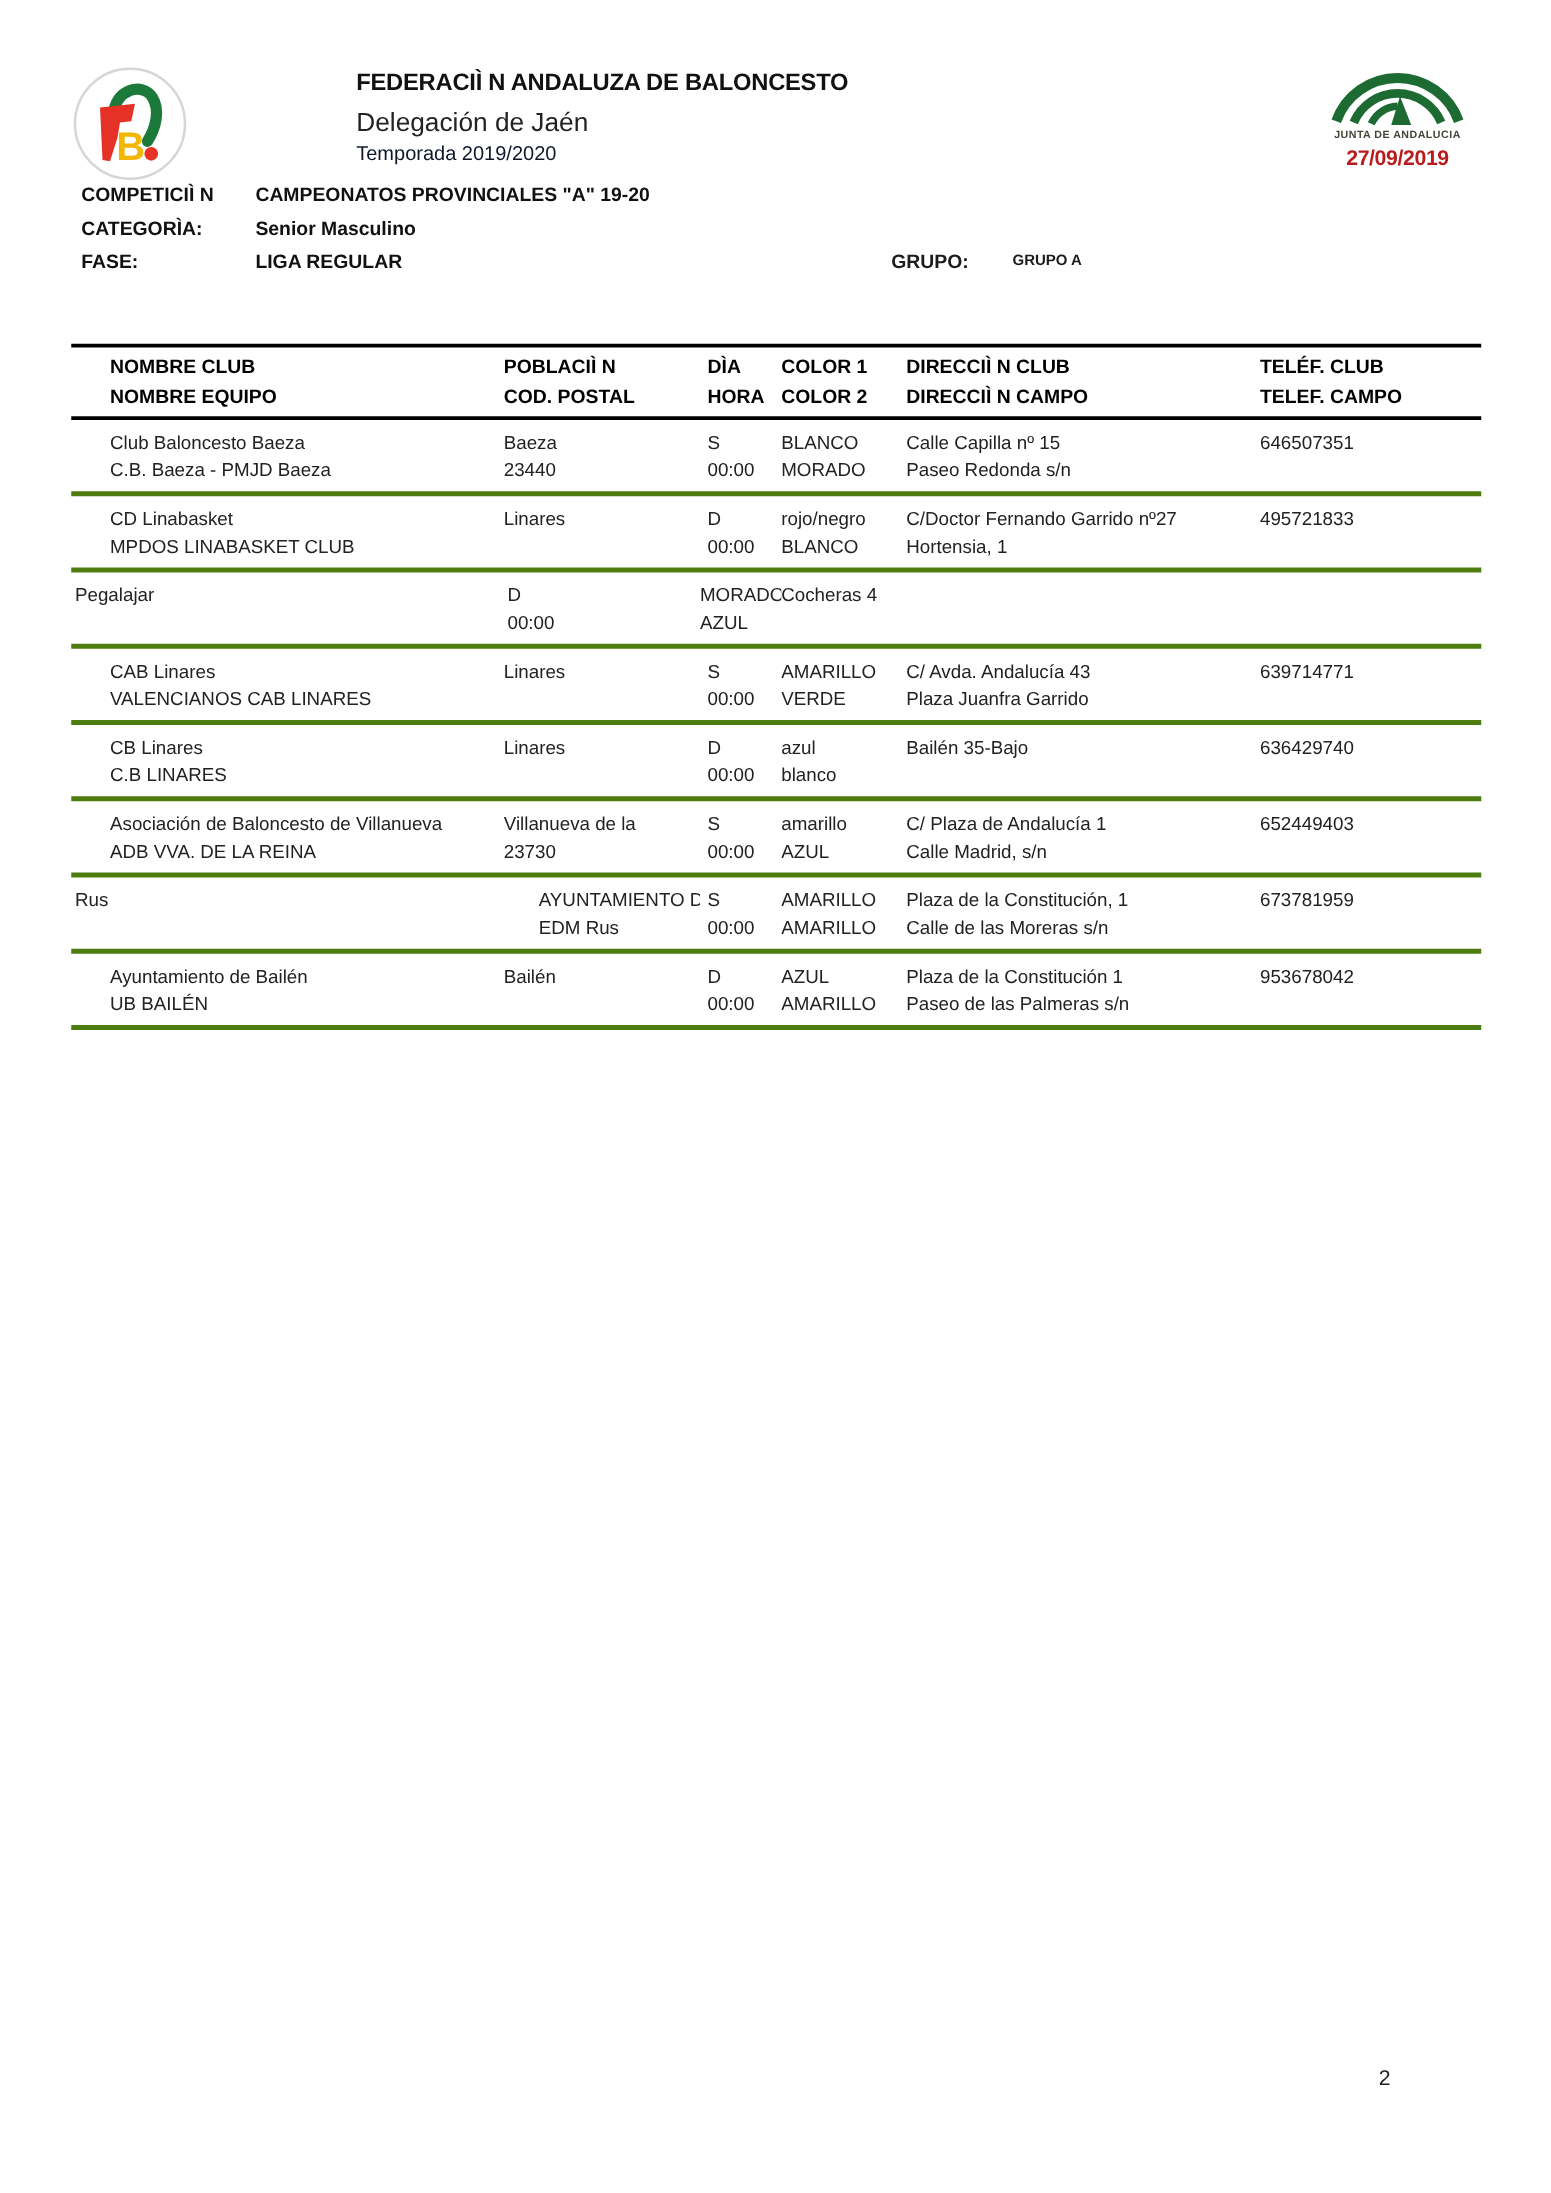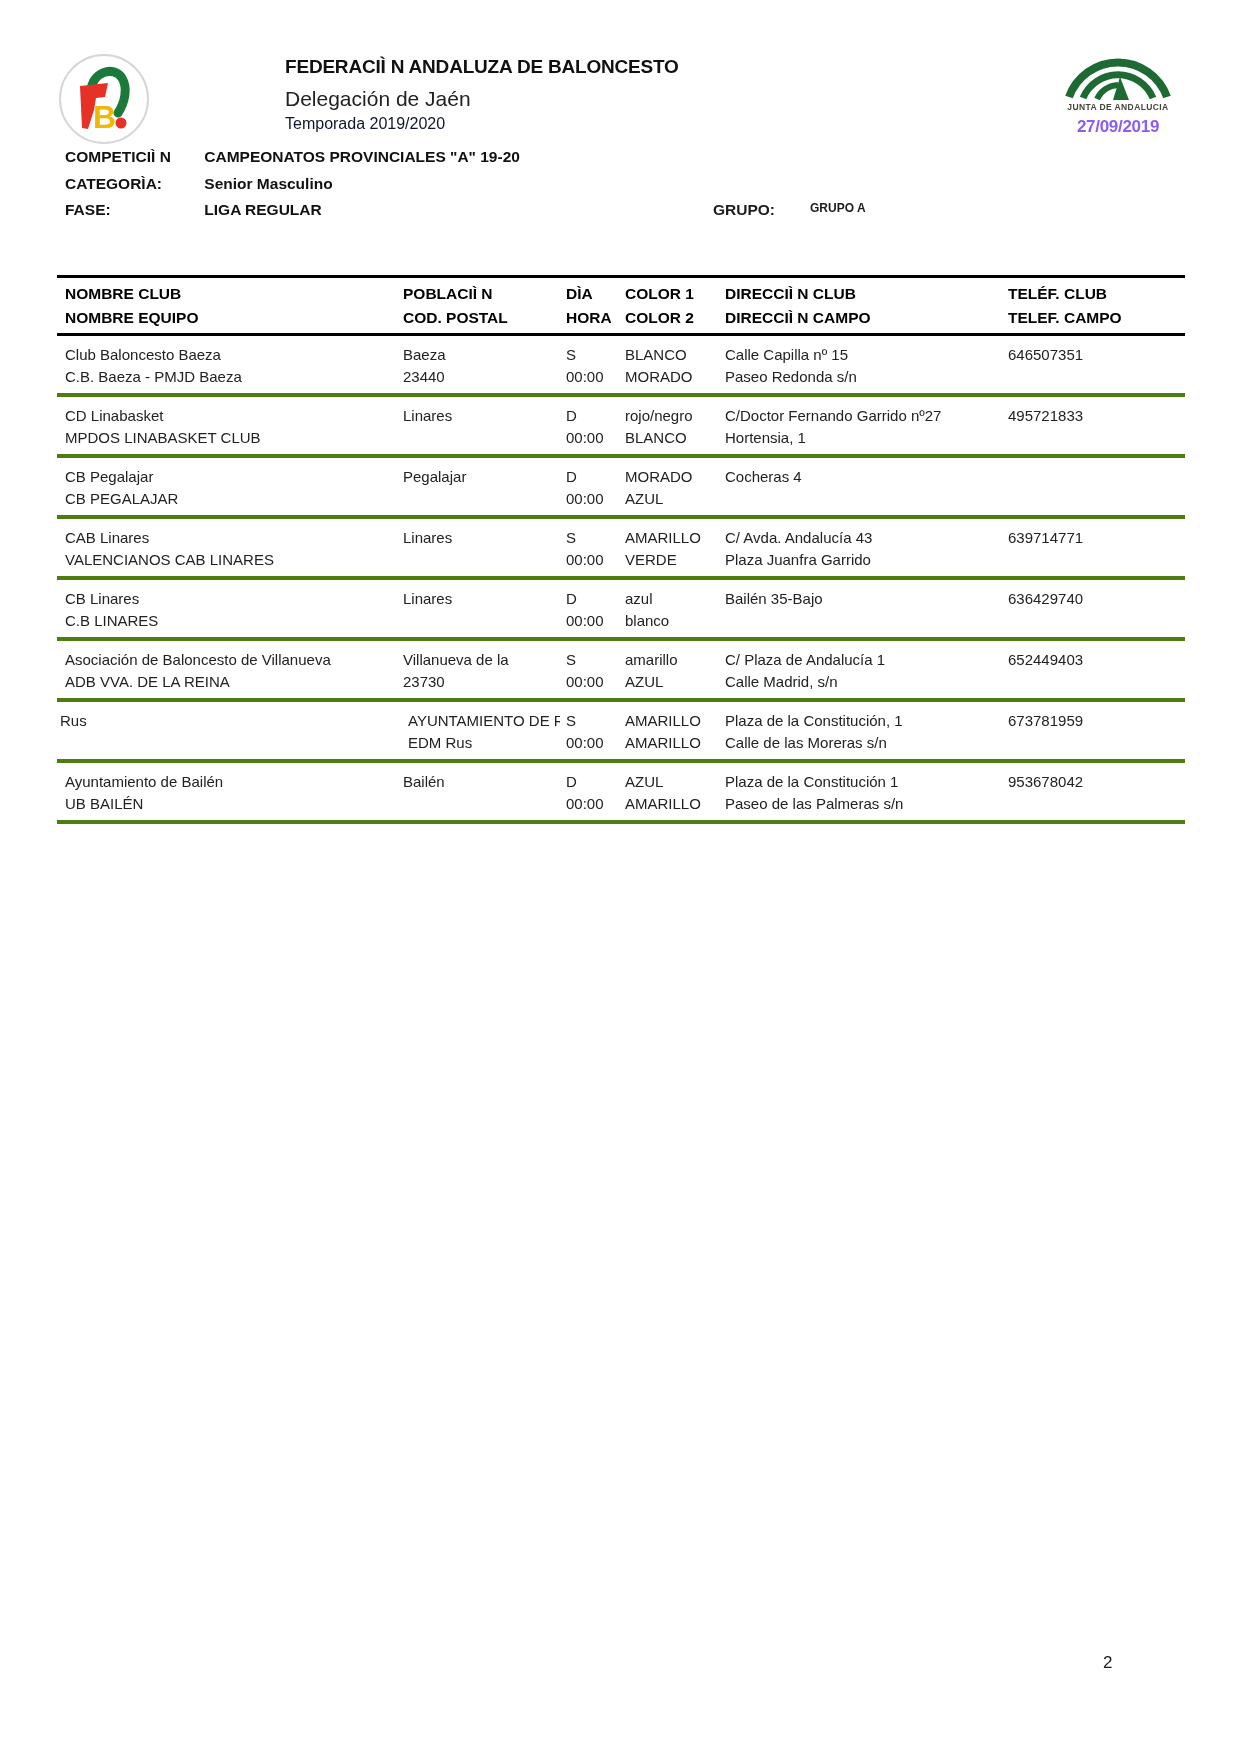--- a/index.html
+++ b/index.html
@@ -13,42 +13,42 @@
   
   .fab-logo { left:58px; top:52px; width:92px; height:94px; }
   .title-block { left:285px; top:56px; width:550px; text-align:left; }
   .doc-title { font-size:19px; font-weight:bold; letter-spacing:-0.2px; line-height:22px; color:#111; }
   .doc-subtitle { font-size:21px; margin-top:9px; line-height:24px; color:#222; }
   .doc-season { font-size:16px; margin-top:3px; line-height:20px; color:#0f172a; }
 
   .junta-block { left:1052px; top:55px; width:132px; text-align:center; }
   .junta-svg { width:110px; height:46px; display:block; margin:0 auto; }
   .junta-name { font-size:8.5px; letter-spacing:0.4px; color:#45453a; font-weight:bold; margin-top:1px; white-space:nowrap; }
-  .doc-date { font-size:17px; font-weight:bold; margin-top:5px; color:#8b5cf6; letter-spacing:-0.3px; }
+  .doc-date { font-size:17px; font-weight:bold; margin-top:5px; color:#b91c1c; letter-spacing:-0.3px; }
 
   
   .meta-line { left:65px; font-size:15.5px; font-weight:bold; color:#111; white-space:nowrap; }
   .meta-label { display:inline-block; width:135px; }
   .meta-value { display:inline-block; margin-left:0px; }
   .grupo-label { left:713px; font-size:15.5px; font-weight:bold; }
   .grupo-value { left:810px; font-size:12px; font-weight:bold; }
 
   
   .club-table { left:57px; top:275px; width:1128px; }
   .thead {
     border-top:3px solid #000; border-bottom:3px solid #000;
     height:55px; box-sizing:content-box;
   }
   .trow { border-bottom:4px solid #4d7c0f; height:57px; }
   .grid {
     display:grid;
     grid-template-columns:343px 160px 65px 100px 283px 1fr;
   }
   .c { overflow:hidden; white-space:nowrap; }
-  .c1 { padding-left:8px; }
+  .c1 { padding-left:8px;margin-left:23px; }
   .c2 { padding-left:3px; }
   .c3 { padding-left:6px; }
   .thead .l1, .thead .l2 { font-size:15.5px; font-weight:bold; line-height:23px; color:#000; }
   .thead .l1 { padding-top:4px; }
   .thead .l2 { margin-top:1px; }
   .trow .l1, .trow .l2 { font-size:15px; line-height:21px; color:#222; }
   .trow .l1 { padding-top:8px; }
   .trow .l2 { margin-top:1px; }
 
   .page-number { left:1103px; top:1653px; font-size:17px; color:#222; }
@@ -176,24 +176,20 @@
         <div class="l1">C/Doctor Fernando Garrido nº27</div>
         <div class="l2">Hortensia, 1</div>
       </div>
       <div class="c c6">
         <div class="l1">495721833</div>
         <div class="l2"></div>
       </div>
     </div>
 
     <div class="trow grid">
-      <div class="c c1">
-        <div class="l1">CB Pegalajar</div>
-        <div class="l2">CB PEGALAJAR</div>
-      </div>
       <div class="c c2">
         <div class="l1">Pegalajar</div>
         <div class="l2"></div>
       </div>
       <div class="c c3">
         <div class="l1">D</div>
         <div class="l2">00:00</div>
       </div>
       <div class="c c4">
         <div class="l1">MORADO</div>

